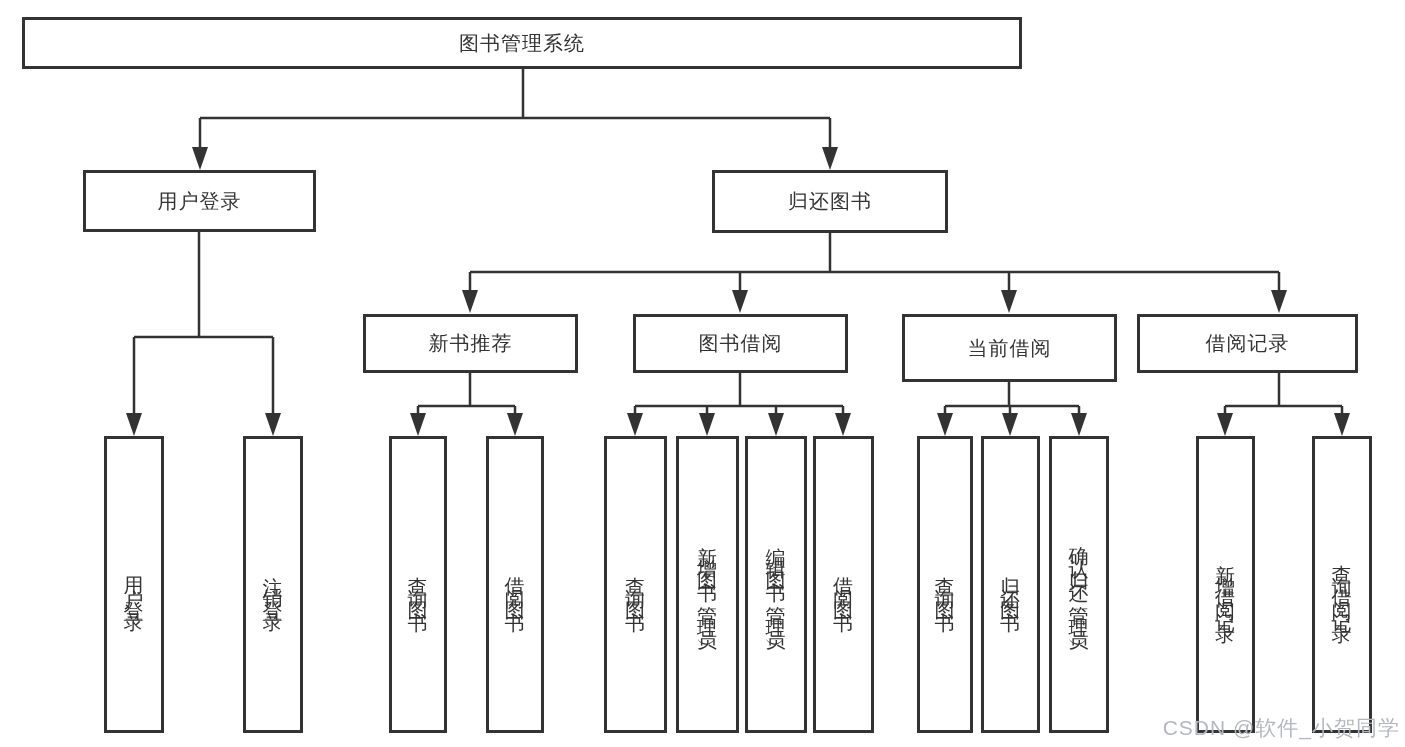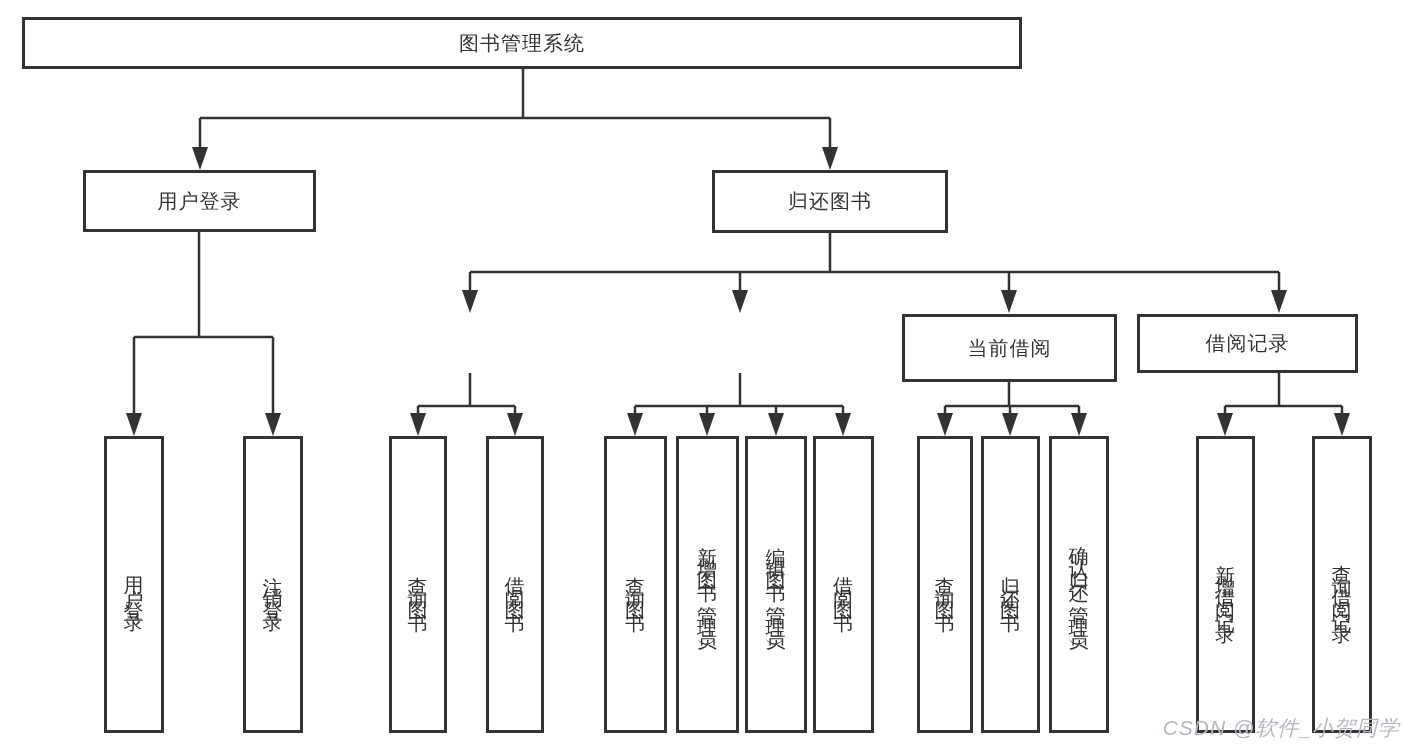--- a/index.html
+++ b/index.html
@@ -48,21 +48,20 @@
   }
   .watermark{
     position:absolute;
     right:5px;
     bottom:5px;
     font-size:21px;
     color:#b3b8be;
     letter-spacing:1px;
     white-space:nowrap;
     z-index:5;
-    font-style:italic;
   }
 </style>
 </head>
 <body>
 
 <div class="canvas">
 
   <svg class="connectors" viewBox="0 0 1405 747" xmlns="http://www.w3.org/2000/svg">
     <g stroke="#333333" stroke-width="2.5" fill="none">
 
@@ -110,20 +109,26 @@
     <span class="hlabel">图书管理系统</span>
   </div>
 
   <div class="node" style="left:83px;top:170px;width:233px;height:62px">
     <span class="hlabel">用户登录</span>
   </div>
   <div class="node" style="left:712px;top:170px;width:236px;height:63px">
     <span class="hlabel">归还图书</span>
   </div>
 
+  <div class="node" style="left:363px;top:314px;width:215px;height:59px">
+    <span class="hlabel">新书推荐</span>
+  </div>
+  <div class="node" style="left:633px;top:314px;width:215px;height:59px">
+    <span class="hlabel">图书借阅</span>
+  </div>
   <div class="node" style="left:902px;top:314px;width:215px;height:68px">
     <span class="hlabel">当前借阅</span>
   </div>
   <div class="node" style="left:1137px;top:314px;width:221px;height:59px">
     <span class="hlabel">借阅记录</span>
   </div>
 
   <div class="node" style="left:104px;top:436px;width:60px;height:297px">
     <span class="vlabel">用户登录</span>
   </div>

